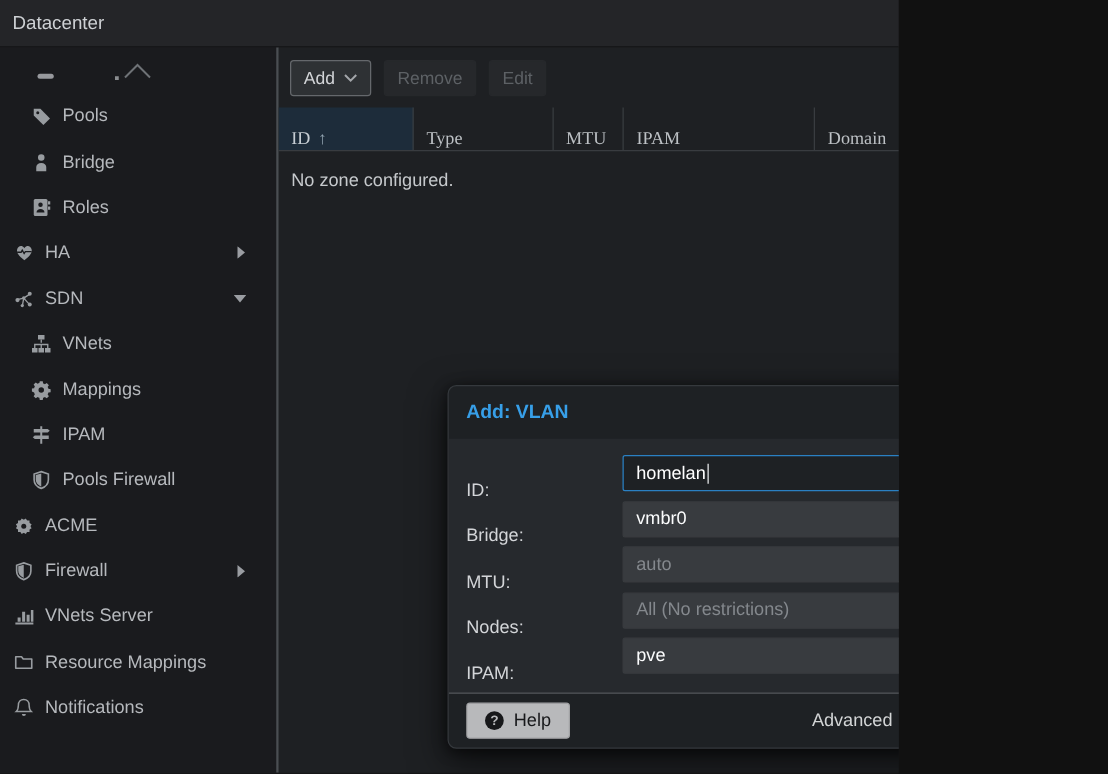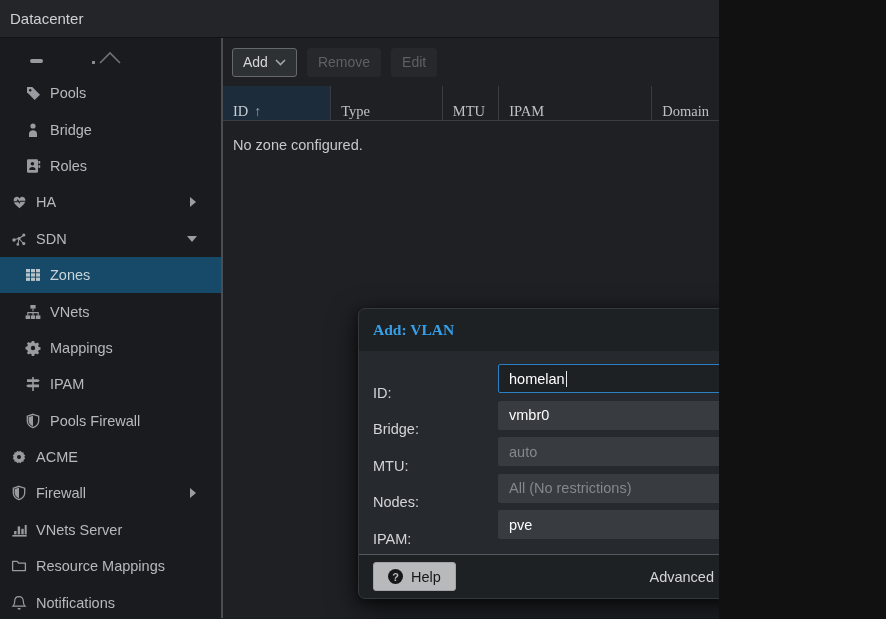--- a/index.html
+++ b/index.html
@@ -42,21 +42,21 @@
   .gh-id{width:122px; background:#1d2c3a; color:#c6cdd3;}
   .gh-type{width:126px;} .gh-mtu{width:62px;} .gh-ipam{width:174px;}
   .gh-domain{flex:1; border-right:none;}
   .sort{margin-left:6px; color:#93a5b1; font-size:14px;}
   .grid-body{padding:16px 10px; font-size:14.5px; color:#c6c9cc;}
   
   .dialog{position:absolute; left:358px; top:308px; width:503px; height:291px;
           background:#1e2124; border:1px solid #35393d; border-radius:7px;
           box-shadow:0 10px 30px rgba(0,0,0,.6), 0 2px 10px rgba(0,0,0,.5);
           display:flex; flex-direction:column; overflow:hidden;}
-  .dlg-head{height:42px; display:flex; align-items:center; padding:0 10px 0 14px; flex:none;font-family:Liberation Serif, serif;}
+  .dlg-head{height:42px; display:flex; align-items:center; padding:0 10px 0 14px; flex:none;}
   .dlg-title{flex:1; color:#379fe8; font-size:15.5px; font-weight:bold;}
   .dlg-close{width:24px; height:24px; border:2px solid #1f7fc4; border-radius:50%;
              display:flex; align-items:center; justify-content:center; flex:none;}
   .dlg-body{background:#26292d; padding:13px 14px 15px; display:flex; flex-direction:column; gap:7.5px; flex:none;}
   .frow{display:flex; align-items:center; height:29px;}
   .flabel{width:125px; font-size:14.5px; color:#d3d5d8; flex:none;margin-top:28px;}
   .finput{flex:1; height:29px; display:flex; align-items:center; padding:0 10px;
           position:relative; font-size:14.5px; border-radius:2px;}
   .finput.focused{background:#1e2124; border:1px solid #2a80c3; color:#ffffff;}
   .finput.plain{background:#383b3f; border:1px solid #383b3f; color:#fbfcfd;}
@@ -162,36 +162,20 @@
             </svg>
         </span>
         <span>SDN</span>
         <span class="expand">
           <svg width="10" height="8" viewBox="0 0 10 8">
               <path d="M0 1h10L5 7z" fill="#9a9da2"></path>
             </svg>
         </span>
       </div>
 
-      <div class="item lvl2 selected">
-        <span class="ico">
-          <svg width="16" height="16" viewBox="0 0 16 16" fill="#b9c3ca">
-              <rect x="1" y="2" width="4" height="3.3"></rect>
-              <rect x="6" y="2" width="4" height="3.3"></rect>
-              <rect x="11" y="2" width="4" height="3.3"></rect>
-              <rect x="1" y="6.3" width="4" height="3.3"></rect>
-              <rect x="6" y="6.3" width="4" height="3.3"></rect>
-              <rect x="11" y="6.3" width="4" height="3.3"></rect>
-              <rect x="1" y="10.6" width="4" height="3.3"></rect>
-              <rect x="6" y="10.6" width="4" height="3.3"></rect>
-              <rect x="11" y="10.6" width="4" height="3.3"></rect>
-            </svg>
-        </span>
-        <span>Zones</span>
-      </div>
 
       <div class="item lvl2">
         <span class="ico">
           <svg width="16" height="16" viewBox="0 0 16 16">
               <g fill="#989ca0">
                 <rect x="5.4" y="1" width="5.2" height="3.6"></rect>
                 <rect x="0.6" y="11.4" width="4.4" height="3.6"></rect>
                 <rect x="5.8" y="11.4" width="4.4" height="3.6"></rect>
                 <rect x="11" y="11.4" width="4.4" height="3.6"></rect>
               </g>

